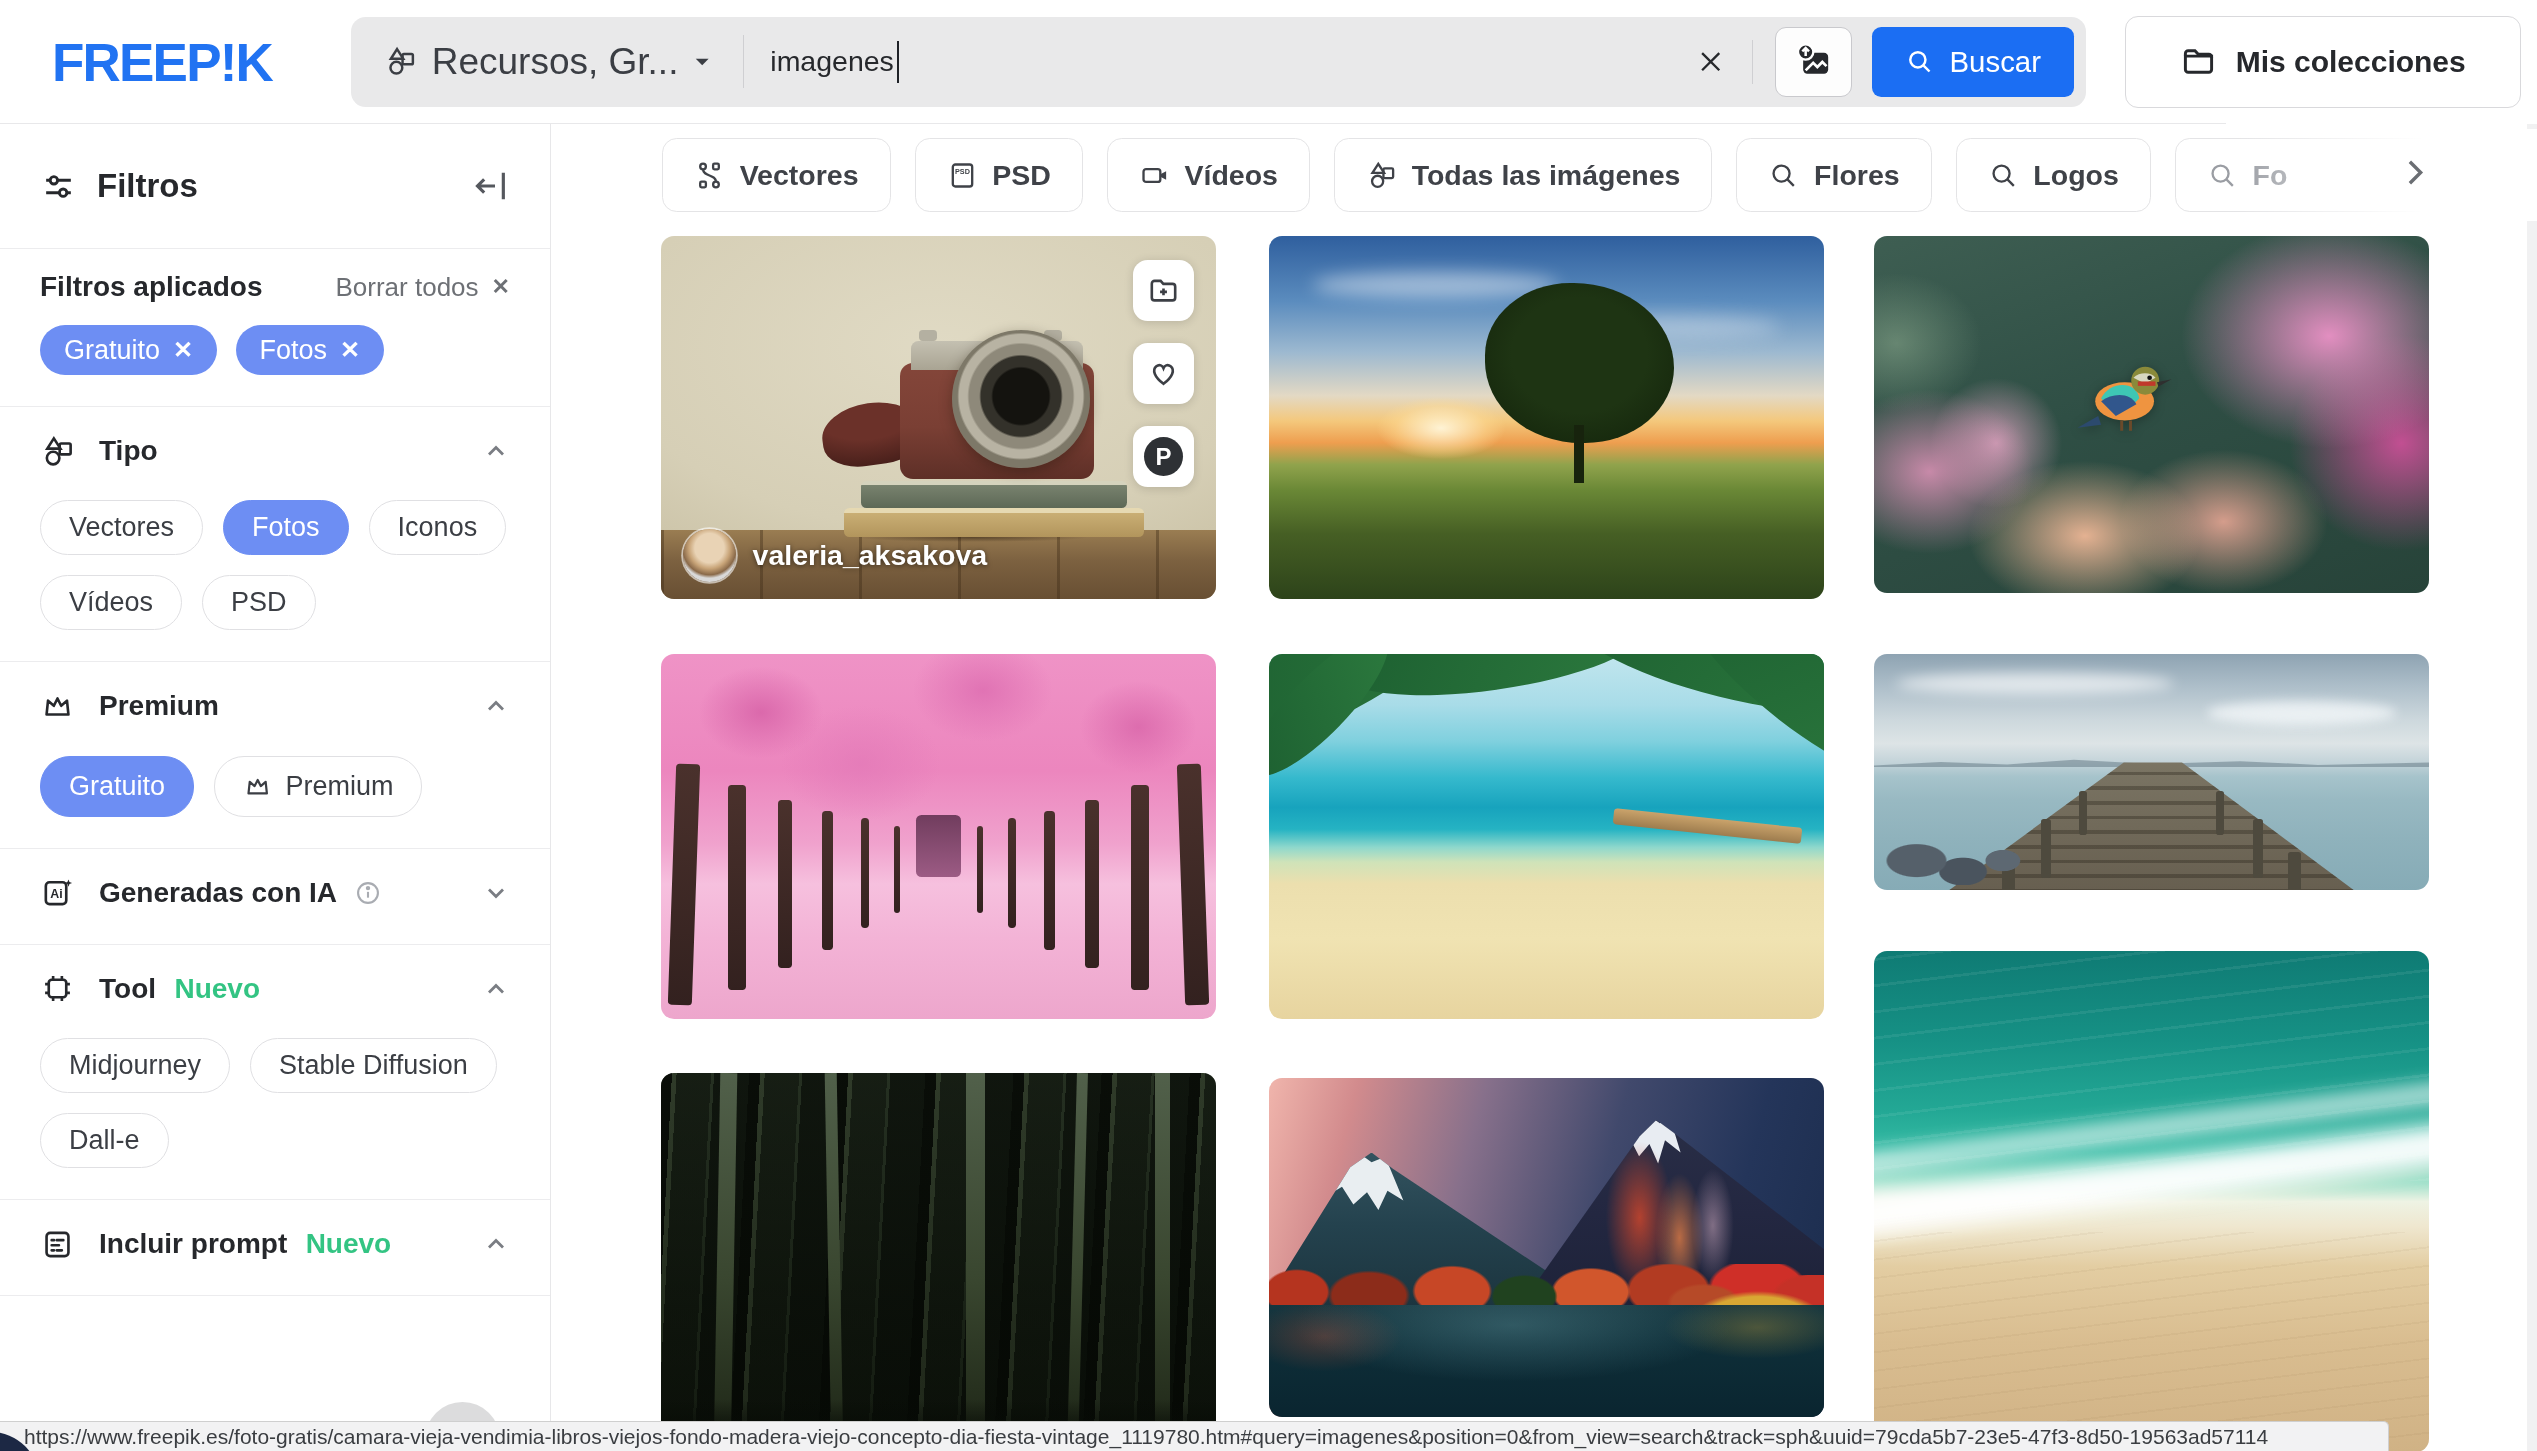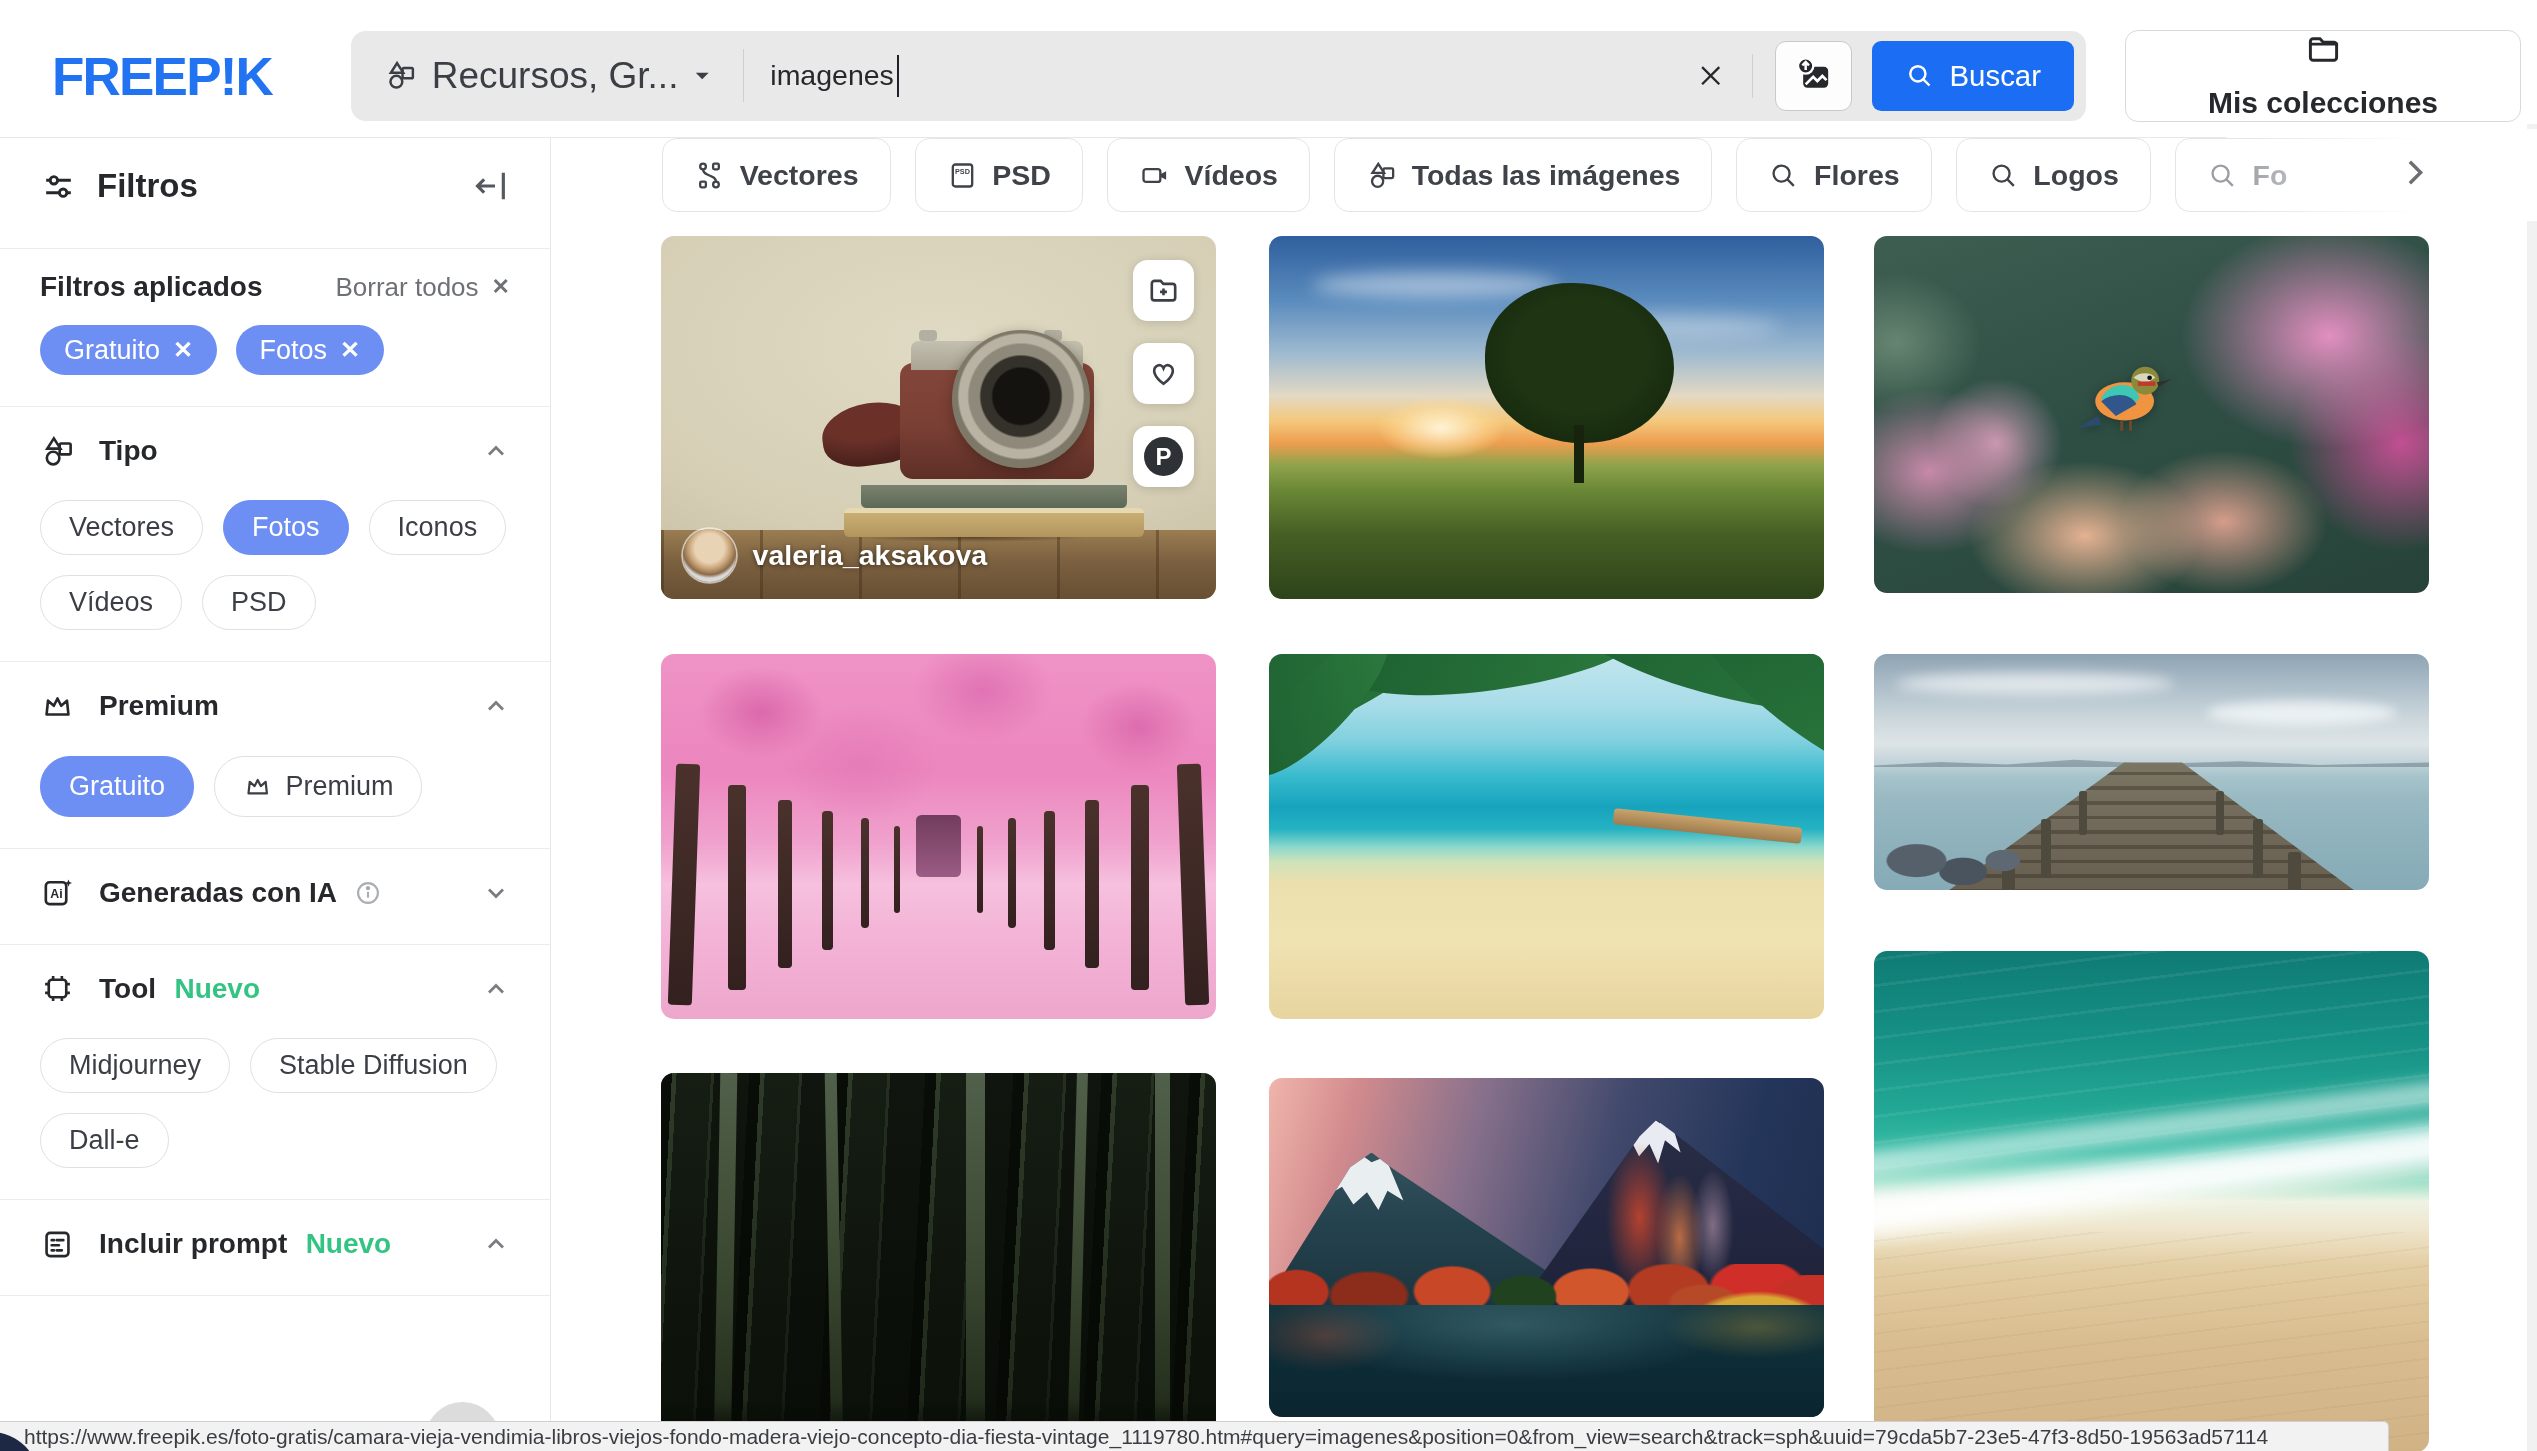--- a/index.html
+++ b/index.html
@@ -2,39 +2,39 @@
 <html style="font-size:14.7px"><head>
 <meta charset="utf-8">
 <style>
   * { margin:0; padding:0; box-sizing:border-box; }
   html,body { width:2538px; height:1452px; }
   body { font-family:"Liberation Sans", sans-serif; background:#fff; overflow:hidden; }
   .screen { position:relative; width:2538px; height:1452px; background:#fff; overflow:hidden; }
 
   
   .header { position:absolute; left:0; top:0; width:2226px; height:124px; background:#fff;
-            border-bottom:0.9px solid #e8e8ea; z-index:40;margin-top:14px; }
+            border-bottom:0.9px solid #e8e8ea; z-index:40; }
   .logo { position:absolute; left:52px; top:50%; transform:translateY(-50%);
           font-size:53px; font-weight:800; letter-spacing:-1.8px; color:#2173f2; }
   .searchbar { position:absolute; left:351px; top:16.6px; width:1735px; height:90px;
                background:#e9e9ea; border-radius:14.7px; display:flex; align-items:center; }
   .cat { display:flex; align-items:center; gap:14.7px; padding:0 31px 0 33px; cursor:pointer; }
   .cat-label { font-size:37px; color:#3b3e44; }
   .vdiv { width:1.8px; height:53px; background:#cfcfd2; }
   .query { flex:1; display:flex; align-items:center; padding-left:26px; font-size:28.5px; color:#26282c; }
   .tcaret { width:2.8px; height:42px; background:#1f2227; margin-left:2.8px; }
   .clearx { margin:0 26px; display:flex; cursor:pointer; }
   .imgbtn { width:77px; height:70px; margin-left:22px; background:#fdfdfd; border:1.8px solid #c9c9cd;
             border-radius:11px; display:flex; align-items:center; justify-content:center; cursor:pointer; }
   .buscar { margin-left:20px; margin-right:12px; height:70px; padding:0 33px; background:#1b6ef3; border:none;
             border-radius:9.2px; display:flex; align-items:center; gap:14.7px; cursor:pointer; }
   .buscar span { color:#fff; font-size:29.4px; font-weight:400; }
   .collections { position:absolute; left:2125px; top:15.6px; width:396px; height:92px; background:#fff;
                  border:1.8px solid #d9d9dc; border-radius:13px; display:flex; align-items:center;
-                 justify-content:center; gap:18.4px; cursor:pointer;flex-direction:column; }
+                 justify-content:center; gap:18.4px; cursor:pointer; }
   .collections span { font-size:30px; font-weight:700; color:#26282c; }
 
   
   .sidebar { position:absolute; left:0; top:124px; bottom:0; width:551px; background:#fff;
              border-right:0.9px solid #e7e7e9; z-index:10; }
   .sb-head { height:125px; display:flex; align-items:center; justify-content:space-between;
              padding:0 40px; border-bottom:0.9px solid #ececee; }
   .sb-head-l { display:flex; align-items:center; gap:20px; }
   .sb-title { font-size:33px; font-weight:700; color:#26282c; }
   .applied { padding:22px 40px 31px; border-bottom:0.9px solid #ececee; }

